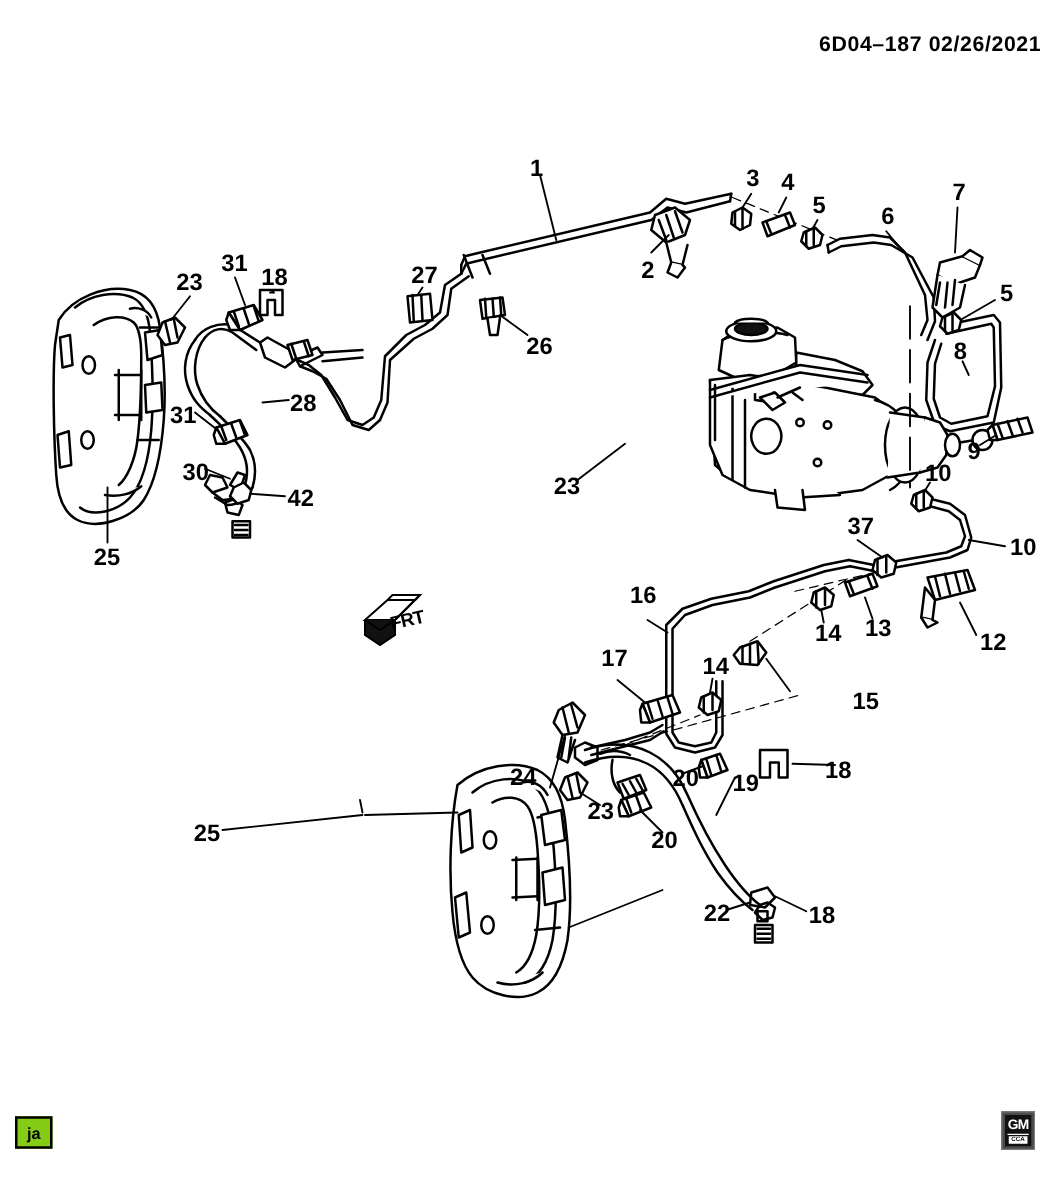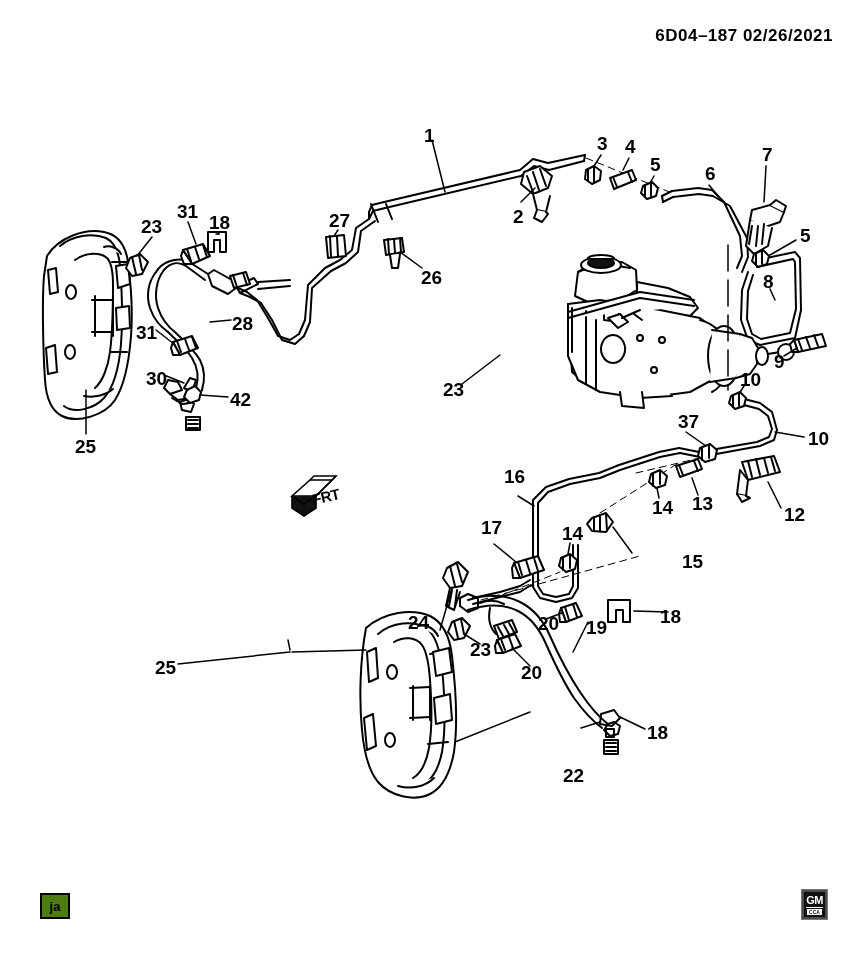--- a/index.html
+++ b/index.html
@@ -37,26 +37,26 @@
   .callout {
     position: absolute;
     font-size: 19px;
     font-weight: bold;
     color: #000;
     line-height: 1;
     white-space: nowrap;
   }
   .rev-box {
     position: absolute;
-    left: 40px;
+    left: 12px;
     top: 893px;
     width: 26px;
     height: 22px;
     border: 2px solid #000;
-    background: #4d7c0f;
+    background: #84cc16;
     font-size: 13px;
     font-weight: bold;
     display: flex;
     align-items: center;
     justify-content: center;
     color: #000;
   }
   .gm-logo {
     position: absolute;
     left: 801px;
@@ -558,21 +558,21 @@
   <div class="callout" style="left:504px; top:467px;">16</div>
   <div class="callout" style="left:634px; top:552px;margin-left:48px;">15</div>
   <div class="callout" style="left:562px; top:524px;">14</div>
   <div class="callout" style="left:481px; top:518px;text-align:right;">17</div>
   <div class="callout" style="left:209px; top:213px;">18</div>
   <div class="callout" style="left:660px; top:607px;">18</div>
   <div class="callout" style="left:586px; top:618px;">19</div>
   <div class="callout" style="left:538px; top:614px;">20</div>
   <div class="callout" style="left:521px; top:663px;">20</div>
   <div class="callout" style="left:647px; top:723px;">18</div>
-  <div class="callout" style="left:563px; top:722px;margin-top:44px;">22</div>
+  <div class="callout" style="left:563px; top:722px;">22</div>
   <div class="callout" style="left:141px; top:217px;">23</div>
   <div class="callout" style="left:470px; top:640px;">23</div>
   <div class="callout" style="left:408px; top:613px;">24</div>
   <div class="callout" style="left:75px; top:437px;">25</div>
   <div class="callout" style="left:155px; top:658px;">25</div>
   <div class="callout" style="left:421px; top:268px;text-align:right;">26</div>
   <div class="callout" style="left:329px; top:211px;">27</div>
   <div class="callout" style="left:232px; top:314px;">28</div>
   <div class="callout" style="left:230px; top:390px;">42</div>
   <div class="callout" style="left:146px; top:369px;">30</div>

